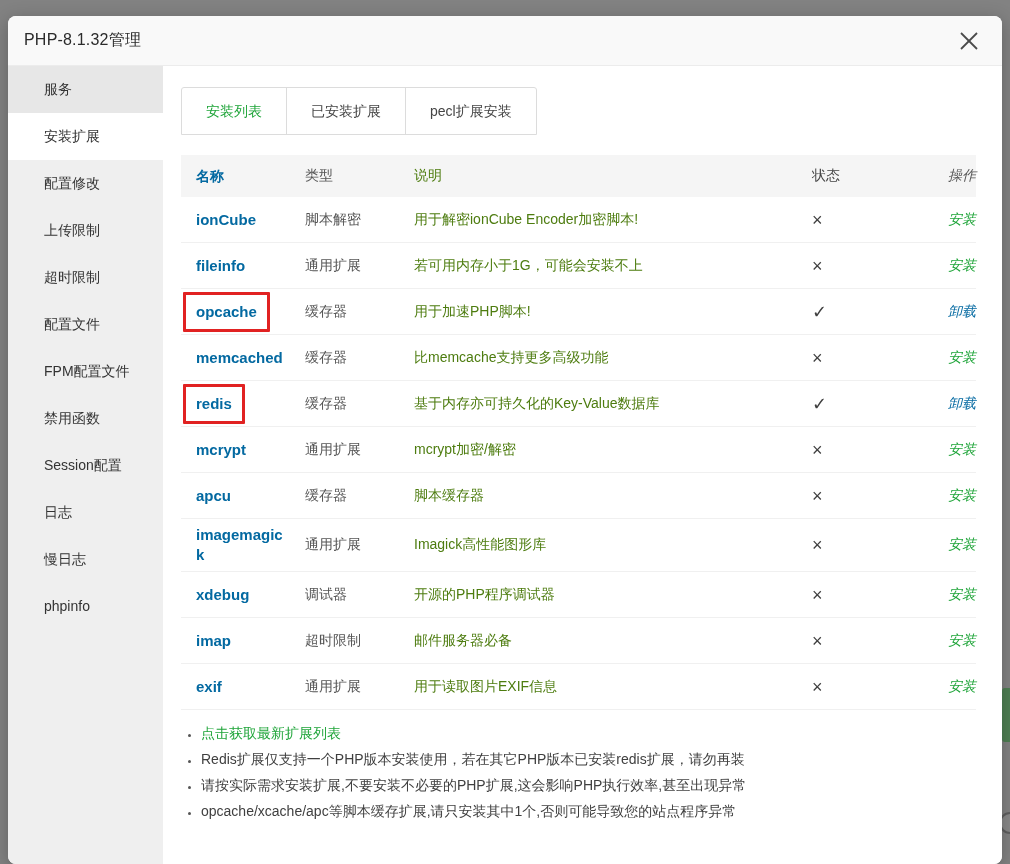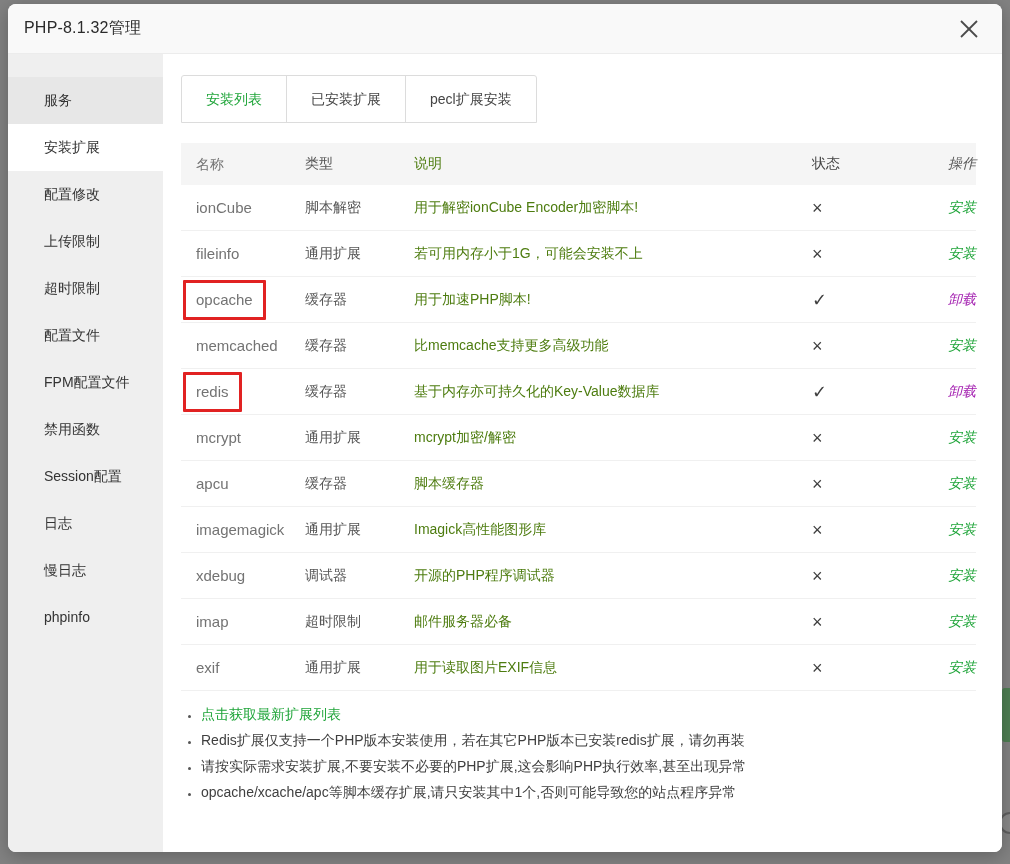--- a/index.html
+++ b/index.html
@@ -9,60 +9,60 @@
     background: #828282;
     position: relative;
     overflow: hidden;
     color: #444;
   }
   
   .bg-green-fragment { position: absolute; right: -6px; top: 688px; width: 14px; height: 54px; background: #4e7f53; border-radius: 3px; }
   .bg-circle-fragment { position: absolute; right: -11px; top: 812px; width: 22px; height: 22px; border: 2px solid #5f5f5f; border-radius: 50%; background: #8a8a8a; }
 
   .modal {
-    position: absolute; left: 8px; top: 4px; width: 994px; height: 848px;
+    position: absolute; left: 8px; top: 16px; width: 994px; height: 848px;
     background: #fff; border-radius: 8px; overflow: hidden;
     display: flex; flex-direction: column;
     box-shadow: 0 4px 18px rgba(0,0,0,.25);
   }
   .modal-header {
     flex: none; height: 50px; background: #f9f9f9; border-bottom: 1px solid #ececec;
     display: flex; align-items: center; padding: 0 20px 0 16px;
   }
   .modal-title { font-size: 16px; color: #2b2b2b; letter-spacing: .2px; }
   .close-btn { margin-left: auto; width: 26px; height: 26px; display: flex; align-items: center; justify-content: center; cursor: pointer; }
   .close-btn svg { display: block; }
 
   .modal-body { flex: 1; display: flex; min-height: 0; }
 
   .sidebar { flex: none; width: 155px; background: #efefef; }
   .sidebar-item { height: 47px; line-height: 47px; padding-left: 36px; font-size: 14px; color: #333; cursor: pointer; }
-  .sidebar-item.hover { background: #e7e7e7; margin-top: 23px; }
+  .sidebar-item.hover { background: #e7e7e7; }
   .sidebar-item.active { background: #ffffff; }
 
   .content { flex: 1; padding: 21px 26px 0 18px; overflow: hidden; background: #fff; }
 
   .tabs { display: inline-flex; border: 1px solid #dcdcdc; border-radius: 3px 3px 0 0; overflow: hidden; background: #fff; }
   .tab { padding: 0 24px; height: 46px; line-height: 46px; font-size: 14px; color: #454545; border-left: 1px solid #dcdcdc; cursor: pointer; white-space: nowrap; }
   .tab:first-child { border-left: none; }
   .tab.active { color: #20a53a; }
 
   .ext-table { margin-top: 20px; font-size: 14px; }
   .trow { display: flex; align-items: center; padding-left: 15px; }
   .thead { background: #f5f5f5; height: 42px; color: #555; }
   .tbody-row { min-height: 46px; border-bottom: 1px solid #f0f0f0; padding-top: 6px; padding-bottom: 6px; }
-  .col-name   { width: 109px; flex: none; padding-right: 18px; word-break: break-all; line-height: 20px; font-size: 15px; color: #737373; }
+  .col-name   { width: 109px; flex: none; padding-right: 18px; word-break: break-all; line-height: 20px; font-size: 15px; color: #0369a1; font-weight: bold; }
   .col-type   { width: 109px; flex: none; color: #555; }
   .col-desc   { width: 398px; flex: none; padding-right: 14px; color: #4d7c0f; }
   .col-status { width: 115px; flex: none; color: #444; }
   .col-action { flex: 1; text-align: right; font-style: italic; }
   .thead .col-name { font-size: 14px; }
   .status-glyph { font-size: 18px; color: #3f3f3f; line-height: 1; }
   .action-link { color: #20a53a; text-decoration: none; cursor: pointer; }
-  .action-link.uninstall { color: #a21caf; }
+  .action-link.uninstall { color: #0369a1; }
   .hl { display: inline-block; border: 3px solid #e12222; padding: 7px 10px; margin: -12px 0 -12px -13px; border-radius: 1px; }
 
   .notes { margin: 13px 0 0 20px; list-style: disc; }
   .notes li { margin-bottom: 6px; line-height: 20px; font-size: 14px; color: #3f3f3f; }
   .notes li::marker { color: #555; font-size: 11px; }
   .note-link { color: #20a53a; text-decoration: none; cursor: pointer; }
 </style>
 </head>
 <body>
 

